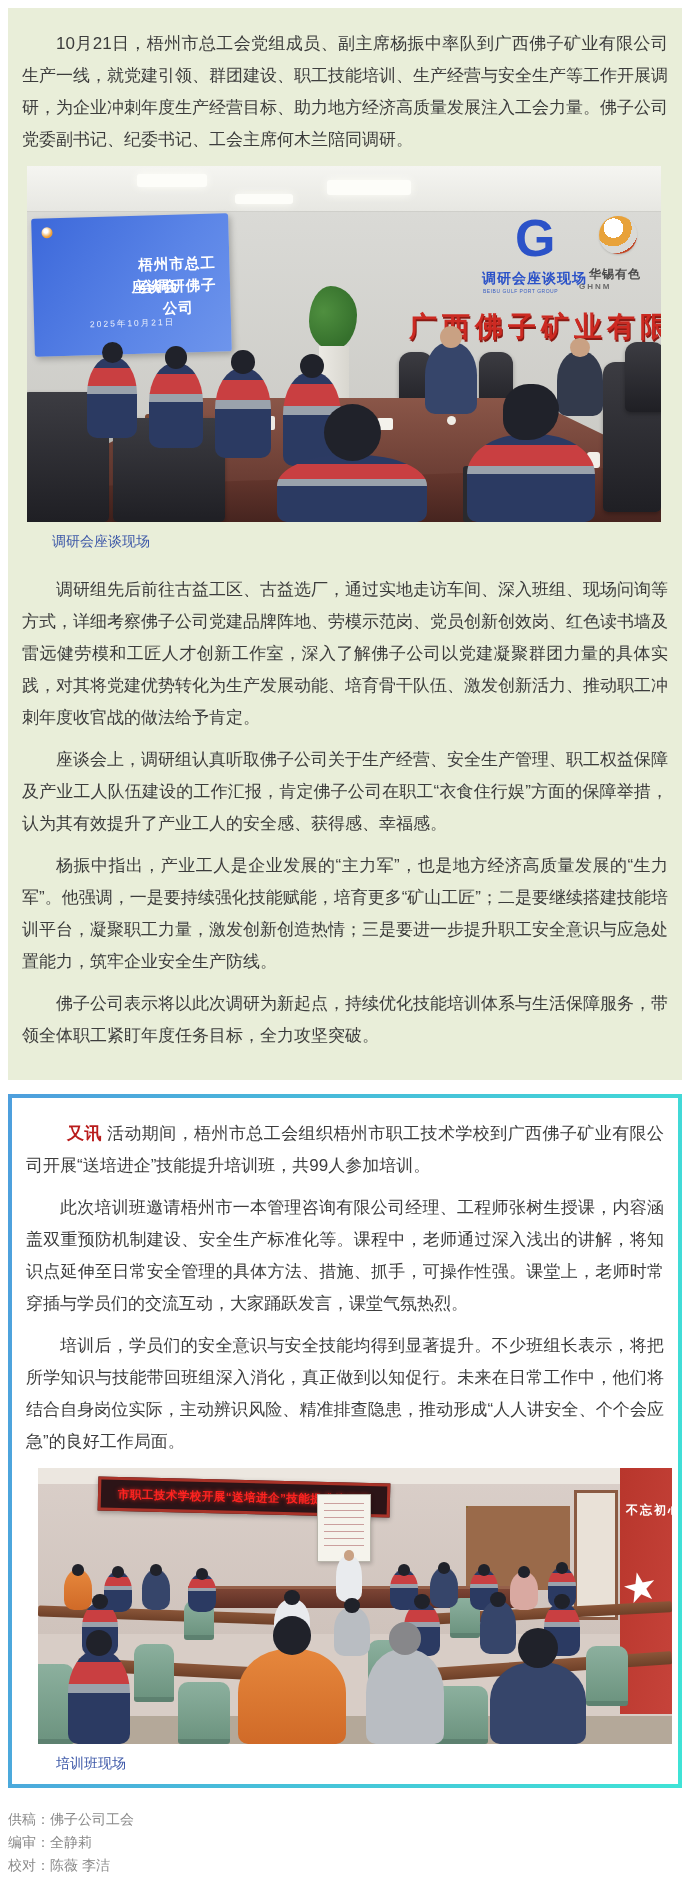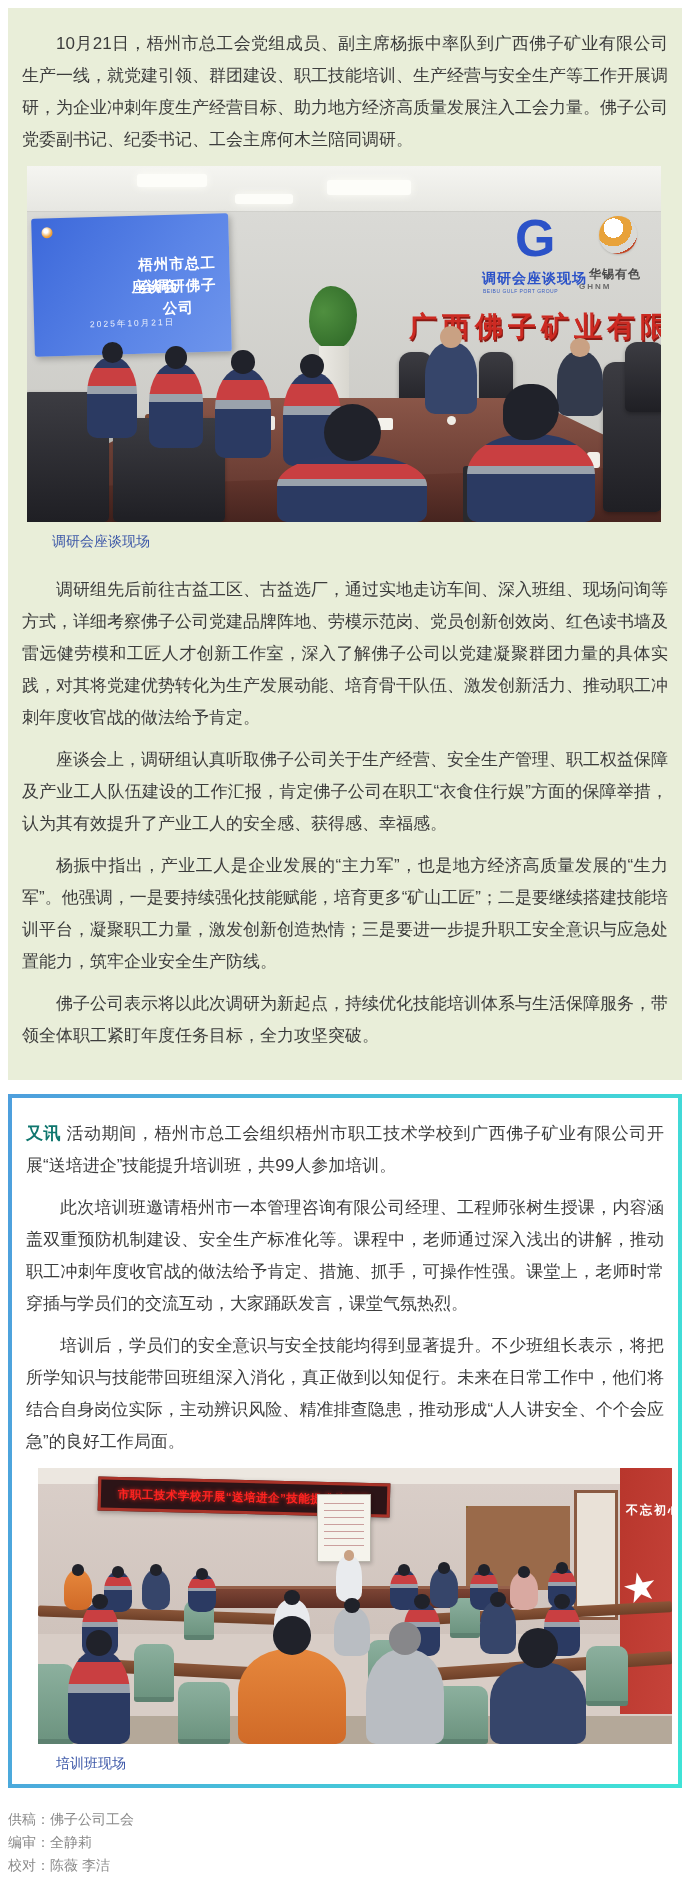--- a/index.html
+++ b/index.html
@@ -3,21 +3,21 @@
 <meta charset="utf-8">
 <style>
   html,body{margin:0;padding:0;background:#ffffff;}
   body{width:690px;min-height:1884px;font-family:"Liberation Sans","DejaVu Sans",sans-serif;color:#3c3c3c;}
   .card{margin:8px;background:#e9eed9;padding:20px 14px 18px;}
   .para{font-size:17px;line-height:32px;text-align:justify;text-indent:2em;margin:0 0 10px;color:#3c3c3c;}
   .photo-wrap{position:relative;width:634px;margin:8px 0 0 5px;overflow:hidden;}
   .caption{font-size:14px;color:#3d58a8;margin:10px 0 24px 30px;line-height:18px;}
   .newsbox{margin:14px 8px 0;border:4px solid;border-image:linear-gradient(100deg,#4e9fdd,#3fe3d6) 1;background:#ffffff;padding:20px 14px 12px;}
   .newsbox .para{color:#3c3c3c;}
-  .lead{font-weight:700;color:#0f766e;}
+  .lead{font-weight:700;color:#b91c1c;margin-left:41px;}
   .credits{margin:20px 0 0 8px;font-size:14px;line-height:22.5px;color:#8a8a8a;}
   .credits div{margin-bottom:0.5px;}
 
   
   .scene{position:relative;width:634px;overflow:hidden;background:#d4d4d0;}
   .scene *{position:absolute;box-sizing:border-box;}
   
   #photo1{height:356px;}
   #photo1 .ceiling{left:0;top:0;width:100%;height:46px;background:linear-gradient(#f5f5f1,#e7e7e2);border-bottom:1px solid #cfcfca;}
   .lightpanel{background:#fdfdf9;border-radius:3px;box-shadow:0 0 10px rgba(255,255,250,.9);}
@@ -167,21 +167,21 @@
   <div class="caption">调研会座谈现场</div>
 
   <p class="para">调研组先后前往古益工区、古益选厂，通过实地走访车间、深入班组、现场问询等方式，详细考察佛子公司党建品牌阵地、劳模示范岗、党员创新创效岗、红色读书墙及雷远健劳模和工匠人才创新工作室，深入了解佛子公司以党建凝聚群团力量的具体实践，对其将党建优势转化为生产发展动能、培育骨干队伍、激发创新活力、推动职工冲刺年度收官战的做法给予肯定。</p>
   <p class="para">座谈会上，调研组认真听取佛子公司关于生产经营、安全生产管理、职工权益保障及产业工人队伍建设的工作汇报，肯定佛子公司在职工“衣食住行娱”方面的保障举措，认为其有效提升了产业工人的安全感、获得感、幸福感。</p>
   <p class="para">杨振中指出，产业工人是企业发展的“主力军”，也是地方经济高质量发展的“生力军”。他强调，一是要持续强化技能赋能，培育更多“矿山工匠”；二是要继续搭建技能培训平台，凝聚职工力量，激发创新创造热情；三是要进一步提升职工安全意识与应急处置能力，筑牢企业安全生产防线。</p>
   <p class="para">佛子公司表示将以此次调研为新起点，持续优化技能培训体系与生活保障服务，带领全体职工紧盯年度任务目标，全力攻坚突破。</p>
 </div>
 
 <div class="newsbox">
   <p class="para" style="text-indent:0"><span class="lead">又讯</span><span> 活动期间，梧州市总工会组织梧州市职工技术学校到广西佛子矿业有限公司开展“送培进企”技能提升培训班，共99人参加培训。</span></p>
-  <p class="para">此次培训班邀请梧州市一本管理咨询有限公司经理、工程师张树生授课，内容涵盖双重预防机制建设、安全生产标准化等。课程中，老师通过深入浅出的讲解，推动职工冲刺年度收官战的做法给予肯定、措施、抓手，可操作性强。课堂上，老师时常穿插与学员们的交流互动，大家踊跃发言，课堂气氛热烈。</p>
+  <p class="para">此次培训班邀请梧州市一本管理咨询有限公司经理、工程师张树生授课，内容涵盖双重预防机制建设、安全生产标准化等。课程中，老师通过深入浅出的讲解，将知识点延伸至日常安全管理的具体方法、措施、抓手，可操作性强。课堂上，老师时常穿插与学员们的交流互动，大家踊跃发言，课堂气氛热烈。</p>
   <p class="para">培训后，学员们的安全意识与安全技能均得到显著提升。不少班组长表示，将把所学知识与技能带回班组深入消化，真正做到以知促行。未来在日常工作中，他们将结合自身岗位实际，主动辨识风险、精准排查隐患，推动形成“人人讲安全、个个会应急”的良好工作局面。</p>
 
   <div class="photo-wrap" style="margin-left:12px">
     <div class="scene" id="photo2">
       <div class="ceil"></div>
       <div class="wallg"></div>
       <div class="flr"></div>
 
       <div class="led">
           <span>市职工技术学校开展“送培进企”技能提升培训班</span>

